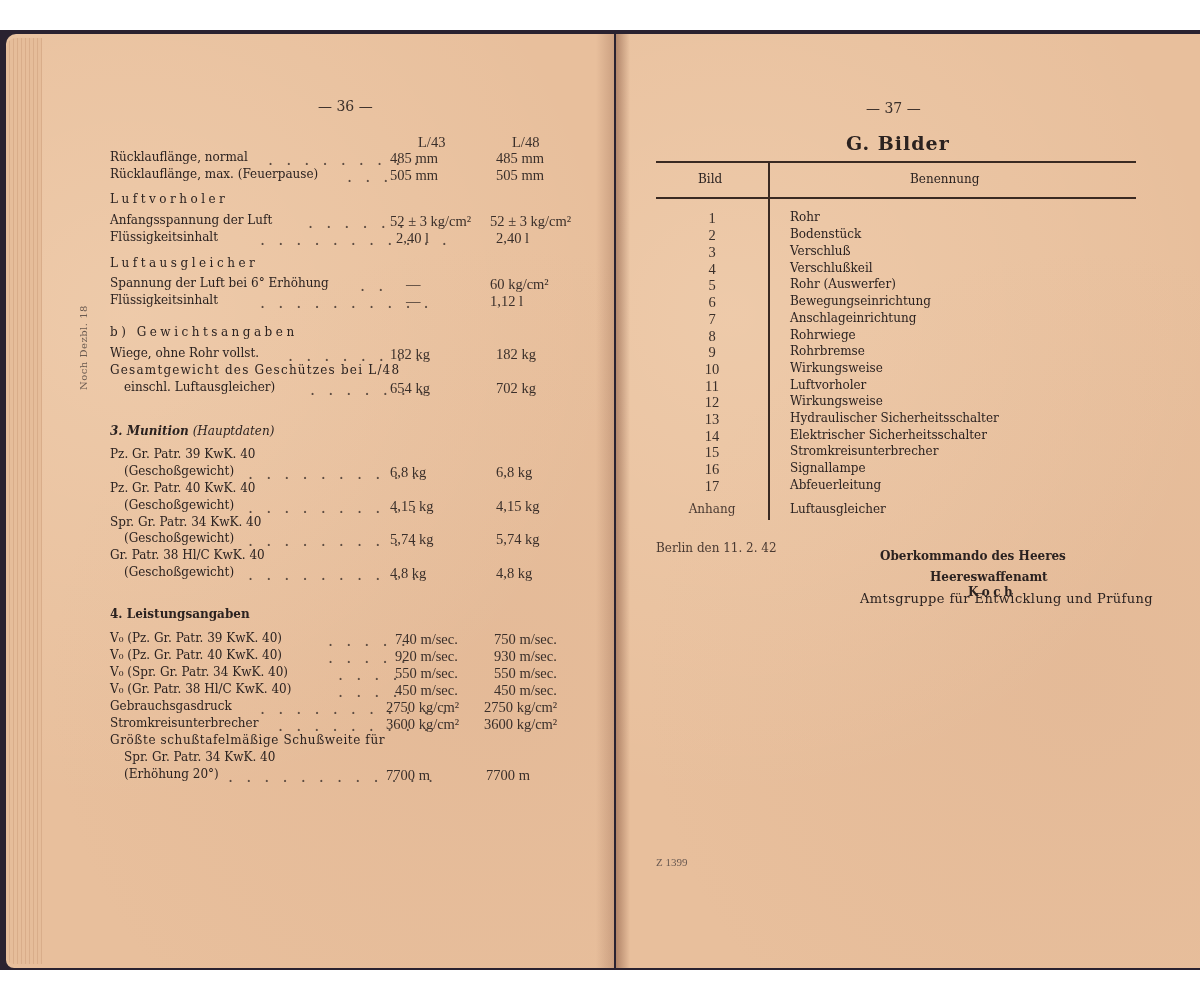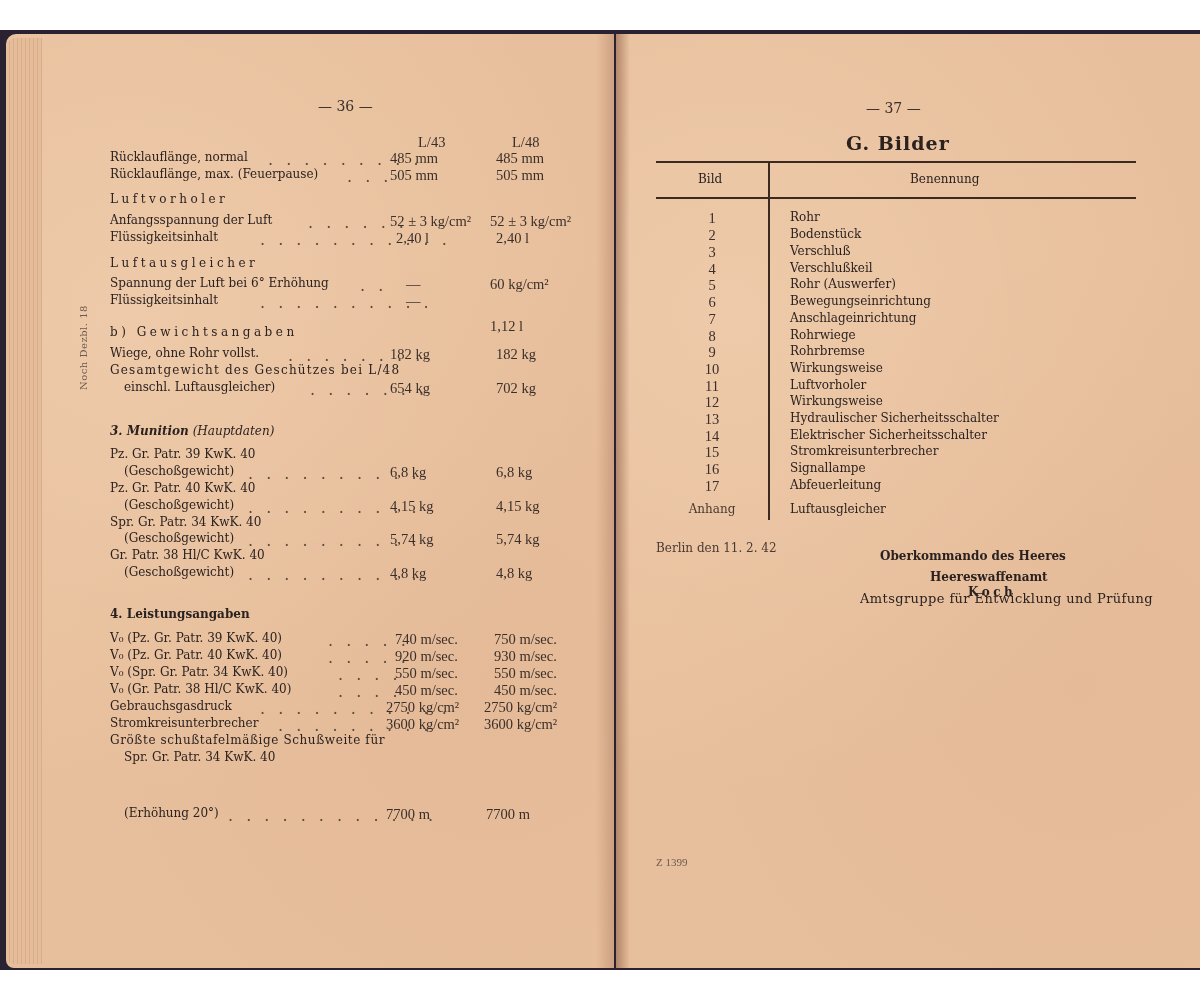--- a/index.html
+++ b/index.html
@@ -106,21 +106,21 @@
 <div class="row" style="top:276px;">
   <span class="lbl frak">Spannung der Luft bei 6° Erhöhung</span>
   <span class="abs dots" style="left:250px;">. .</span>
   <span class="c1 num" style="left:296px;">—</span>
   <span class="c2 num" style="left:380px;">60 kg/cm²</span>
 </div>
 <div class="row" style="top:293px;">
   <span class="lbl frak">Flüssigkeitsinhalt</span>
   <span class="abs dots" style="left:150px;">. . . . . . . . . .</span>
   <span class="c1 num" style="left:296px;">—</span>
-  <span class="c2 num" style="left:380px;margin-top:25px;">1,12 l</span>
+  <span class="c2 num" style="left:380px;">1,12 l</span>
 </div>
 
 <div class="abs frak spaced" style="left:110px; top:325px;">b) Gewichtsangaben</div>
 <div class="row" style="top:346px;">
   <span class="lbl frak">Wiege, ohne Rohr vollst.</span>
   <span class="abs dots" style="left:178px;">. . . . . . . .</span>
   <span class="c1 num">182 kg</span>
   <span class="c2 num">182 kg</span>
 </div>
 <div class="row" style="top:363px;">
@@ -210,21 +210,21 @@
   <span class="abs dots" style="left:168px;">. . . . . . . . .</span>
   <span class="c1 num" style="left:276px;">3600 kg/cm²</span>
   <span class="c2 num" style="left:374px;">3600 kg/cm²</span>
 </div>
 <div class="row" style="top:733px;">
   <span class="lbl frak" style="letter-spacing:0.6px;">Größte schußtafelmäßige Schußweite für</span>
 </div>
 <div class="row" style="top:750px;">
   <span class="lbl frak" style="left:14px;">Spr. Gr. Patr. 34 KwK. 40</span>
 </div>
-<div class="row" style="top:767px;margin-top:39px;">
+<div class="row" style="top:767px;">
   <span class="lbl frak" style="left:14px;">(Erhöhung 20°)</span>
   <span class="abs dots" style="left:118px;">. . . . . . . . . . . .</span>
   <span class="c1 num" style="left:276px;">7700 m</span>
   <span class="c2 num" style="left:376px;">7700 m</span>
 </div>
 
 <div class="abs pnum" style="left:866px; top:100px;">— 37 —</div>
 <div class="abs frak bold" style="left:846px; top:132px; font-size:19px; letter-spacing:1px;">G. Bilder</div>
 
 <div class="tline" style="left:656px; top:161px; width:480px; height:2px;"></div>

